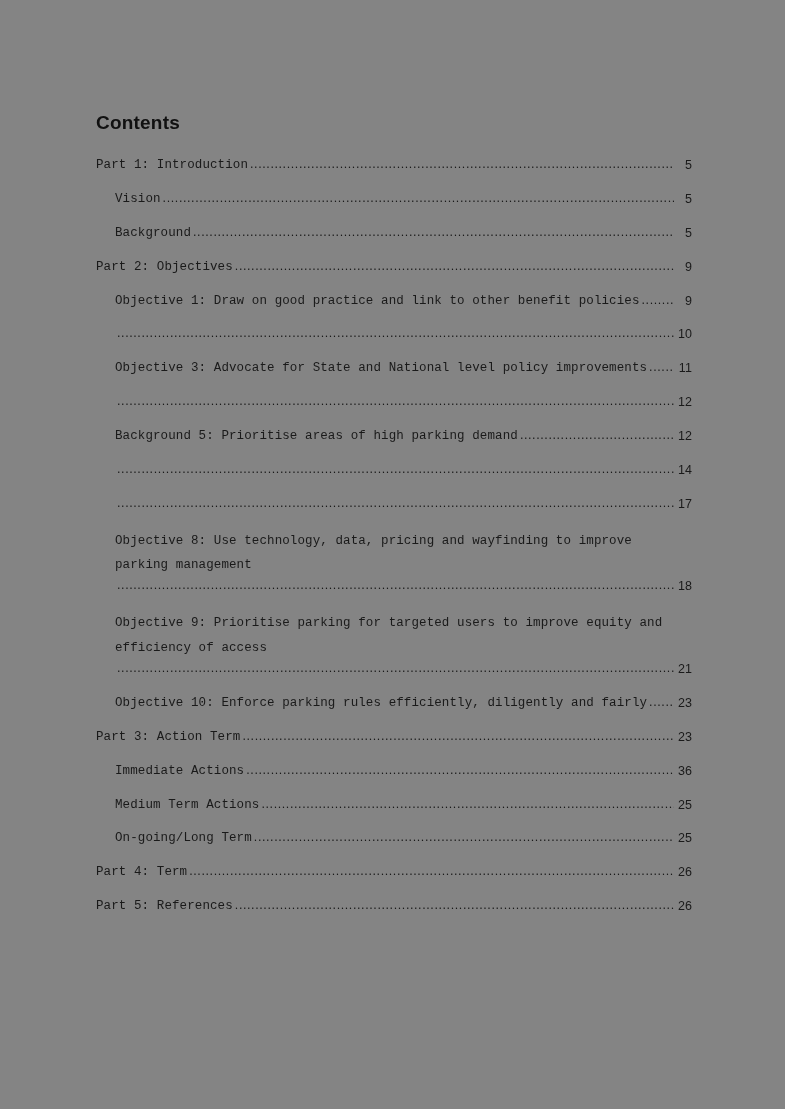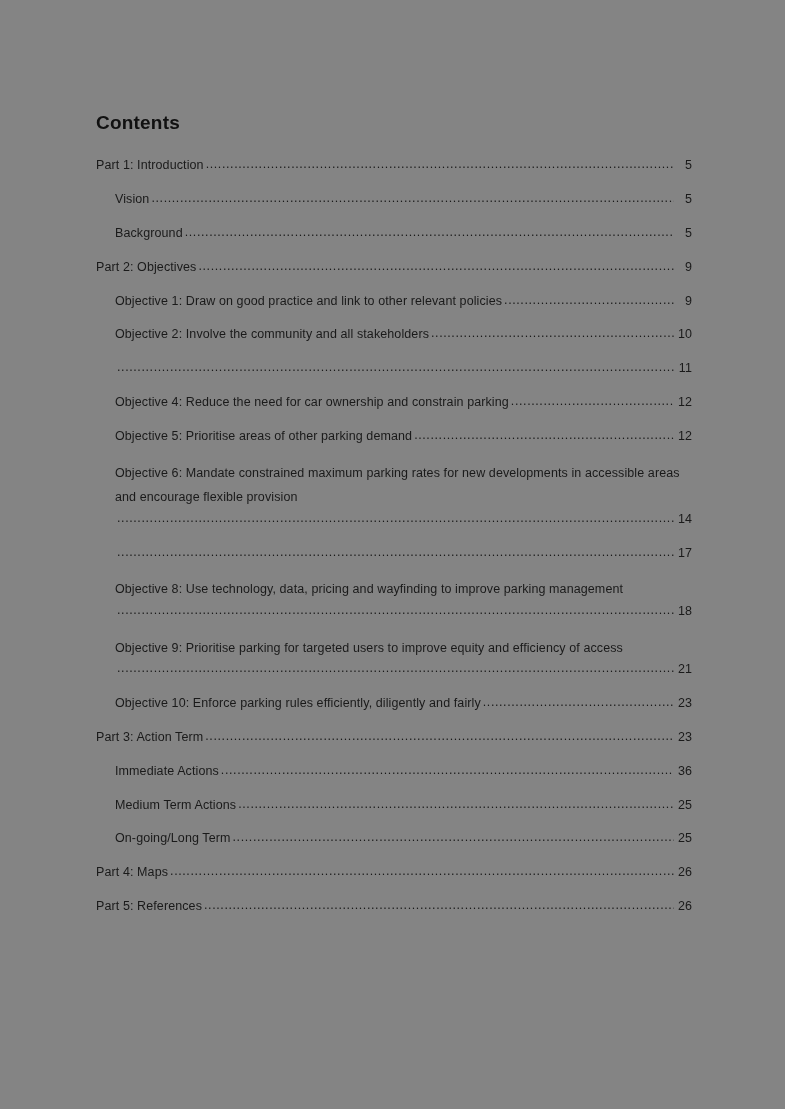--- a/index.html
+++ b/index.html
@@ -47,20 +47,21 @@
     letter-spacing: 0.1px;
   }
   .toc-entry.level-2 {
     padding-left: 19px;
   }
   .toc-entry.wrap {
     display: block;
   }
   .toc-text {
     white-space: nowrap;
+    font-family: Liberation Mono, monospace;
   }
   .toc-entry.wrap .toc-text {
     white-space: normal;
     display: block;
     width: 100%;
     line-height: 1.95;
   }
   .dot-row {
     display: flex;
     align-items: flex-end;
@@ -106,45 +107,43 @@
           <span class="toc-text">Background</span>
           <span class="leader">...........................................................................................................................................................................................................................</span>
           <span class="pageno">5</span>
         </div>
         <div class="toc-entry level-1">
           <span class="toc-text">Part 2:  Objectives</span>
           <span class="leader">...........................................................................................................................................................................................................................</span>
           <span class="pageno">9</span>
         </div>
         <div class="toc-entry level-2">
-          <span class="toc-text">Objective 1:  Draw on good practice and link to other relevant policies</span>
+          <span class="toc-text">Objective 1:  Draw on good practice and link to other benefit policies</span>
           <span class="leader">...........................................................................................................................................................................................................................</span>
           <span class="pageno">9</span>
         </div>
         <div class="toc-entry level-2">
-          <span class="toc-text">Objective 2:  Involve the community and all stakeholders</span>
           <span class="leader">...........................................................................................................................................................................................................................</span>
           <span class="pageno">10</span>
         </div>
         <div class="toc-entry level-2">
+          <span class="toc-text">Objective 3:  Advocate for State and National level policy improvements</span>
           <span class="leader">...........................................................................................................................................................................................................................</span>
           <span class="pageno">11</span>
         </div>
         <div class="toc-entry level-2">
-          <span class="toc-text">Objective 4:  Reduce the need for car ownership and constrain parking</span>
           <span class="leader">...........................................................................................................................................................................................................................</span>
           <span class="pageno">12</span>
         </div>
         <div class="toc-entry level-2">
-          <span class="toc-text">Objective 5:  Prioritise areas of other parking demand</span>
+          <span class="toc-text">Background 5:  Prioritise areas of high parking demand</span>
           <span class="leader">...........................................................................................................................................................................................................................</span>
           <span class="pageno">12</span>
         </div>
         <div class="toc-entry level-2 wrap">
-          <span class="toc-text">Objective 6:  Mandate constrained maximum parking rates for new developments in accessible areas and encourage flexible provision</span>
           <div class="dot-row">
             <span class="leader">...........................................................................................................................................................................................................................</span>
             <span class="pageno">14</span>
           </div>
         </div>
         <div class="toc-entry level-2 wrap">
           <div class="dot-row">
             <span class="leader">...........................................................................................................................................................................................................................</span>
             <span class="pageno">17</span>
           </div>
@@ -182,21 +181,21 @@
           <span class="toc-text">Medium Term Actions</span>
           <span class="leader">...........................................................................................................................................................................................................................</span>
           <span class="pageno">25</span>
         </div>
         <div class="toc-entry level-2">
           <span class="toc-text">On-going/Long Term</span>
           <span class="leader">...........................................................................................................................................................................................................................</span>
           <span class="pageno">25</span>
         </div>
         <div class="toc-entry level-1">
-          <span class="toc-text">Part 4:  Maps</span>
+          <span class="toc-text">Part 4:  Term</span>
           <span class="leader">...........................................................................................................................................................................................................................</span>
           <span class="pageno">26</span>
         </div>
         <div class="toc-entry level-1">
           <span class="toc-text">Part 5:  References</span>
           <span class="leader">...........................................................................................................................................................................................................................</span>
           <span class="pageno">26</span>
         </div>
       </div>
 

